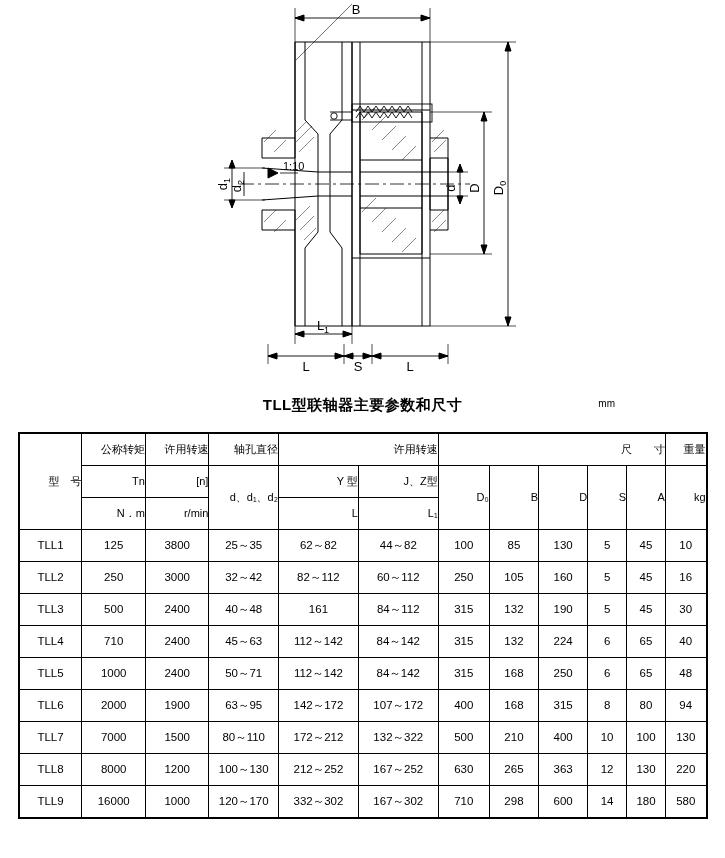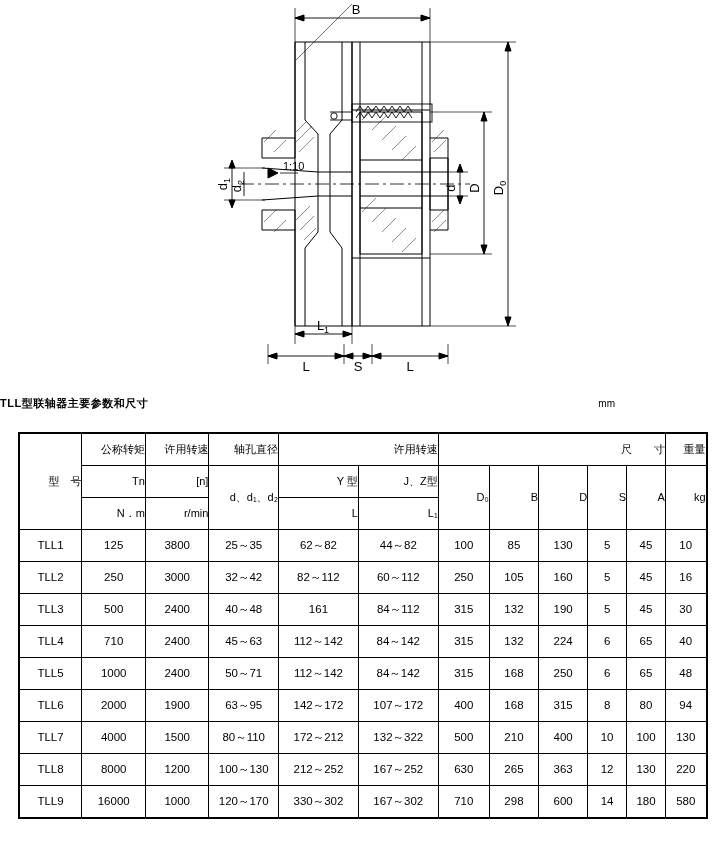--- a/index.html
+++ b/index.html
@@ -20,21 +20,22 @@
 
   .title-row{
     position:relative;
     width:725px;
     height:34px;
   }
   .title-main{
     position:absolute;
     left:0; right:0;
     top:4px;
-    font-size:11px;
+    text-align:center;
+    font-size:15px;
     font-weight:bold;
     letter-spacing:0.5px;
   }
   .title-unit{
     position:absolute;
     right:110px;
     top:6px;
     font-size:10px;
   }
 
@@ -329,21 +330,21 @@
         <td>107～172</td>
         <td>400</td>
         <td>168</td>
         <td>315</td>
         <td>8</td>
         <td>80</td>
         <td>94</td>
       </tr>
       <tr>
         <td>TLL7</td>
-        <td>4000</td>
+        <td>7000</td>
         <td>1500</td>
         <td>80～110</td>
         <td>172～212</td>
         <td>132～322</td>
         <td>500</td>
         <td>210</td>
         <td>400</td>
         <td>10</td>
         <td>100</td>
         <td>130</td>
@@ -360,21 +361,21 @@
         <td>363</td>
         <td>12</td>
         <td>130</td>
         <td>220</td>
       </tr>
       <tr>
         <td>TLL9</td>
         <td>16000</td>
         <td>1000</td>
         <td>120～170</td>
-        <td>330～302</td>
+        <td>332～302</td>
         <td>167～302</td>
         <td>710</td>
         <td>298</td>
         <td>600</td>
         <td>14</td>
         <td>180</td>
         <td>580</td>
       </tr>
     </tbody>
 </table>

